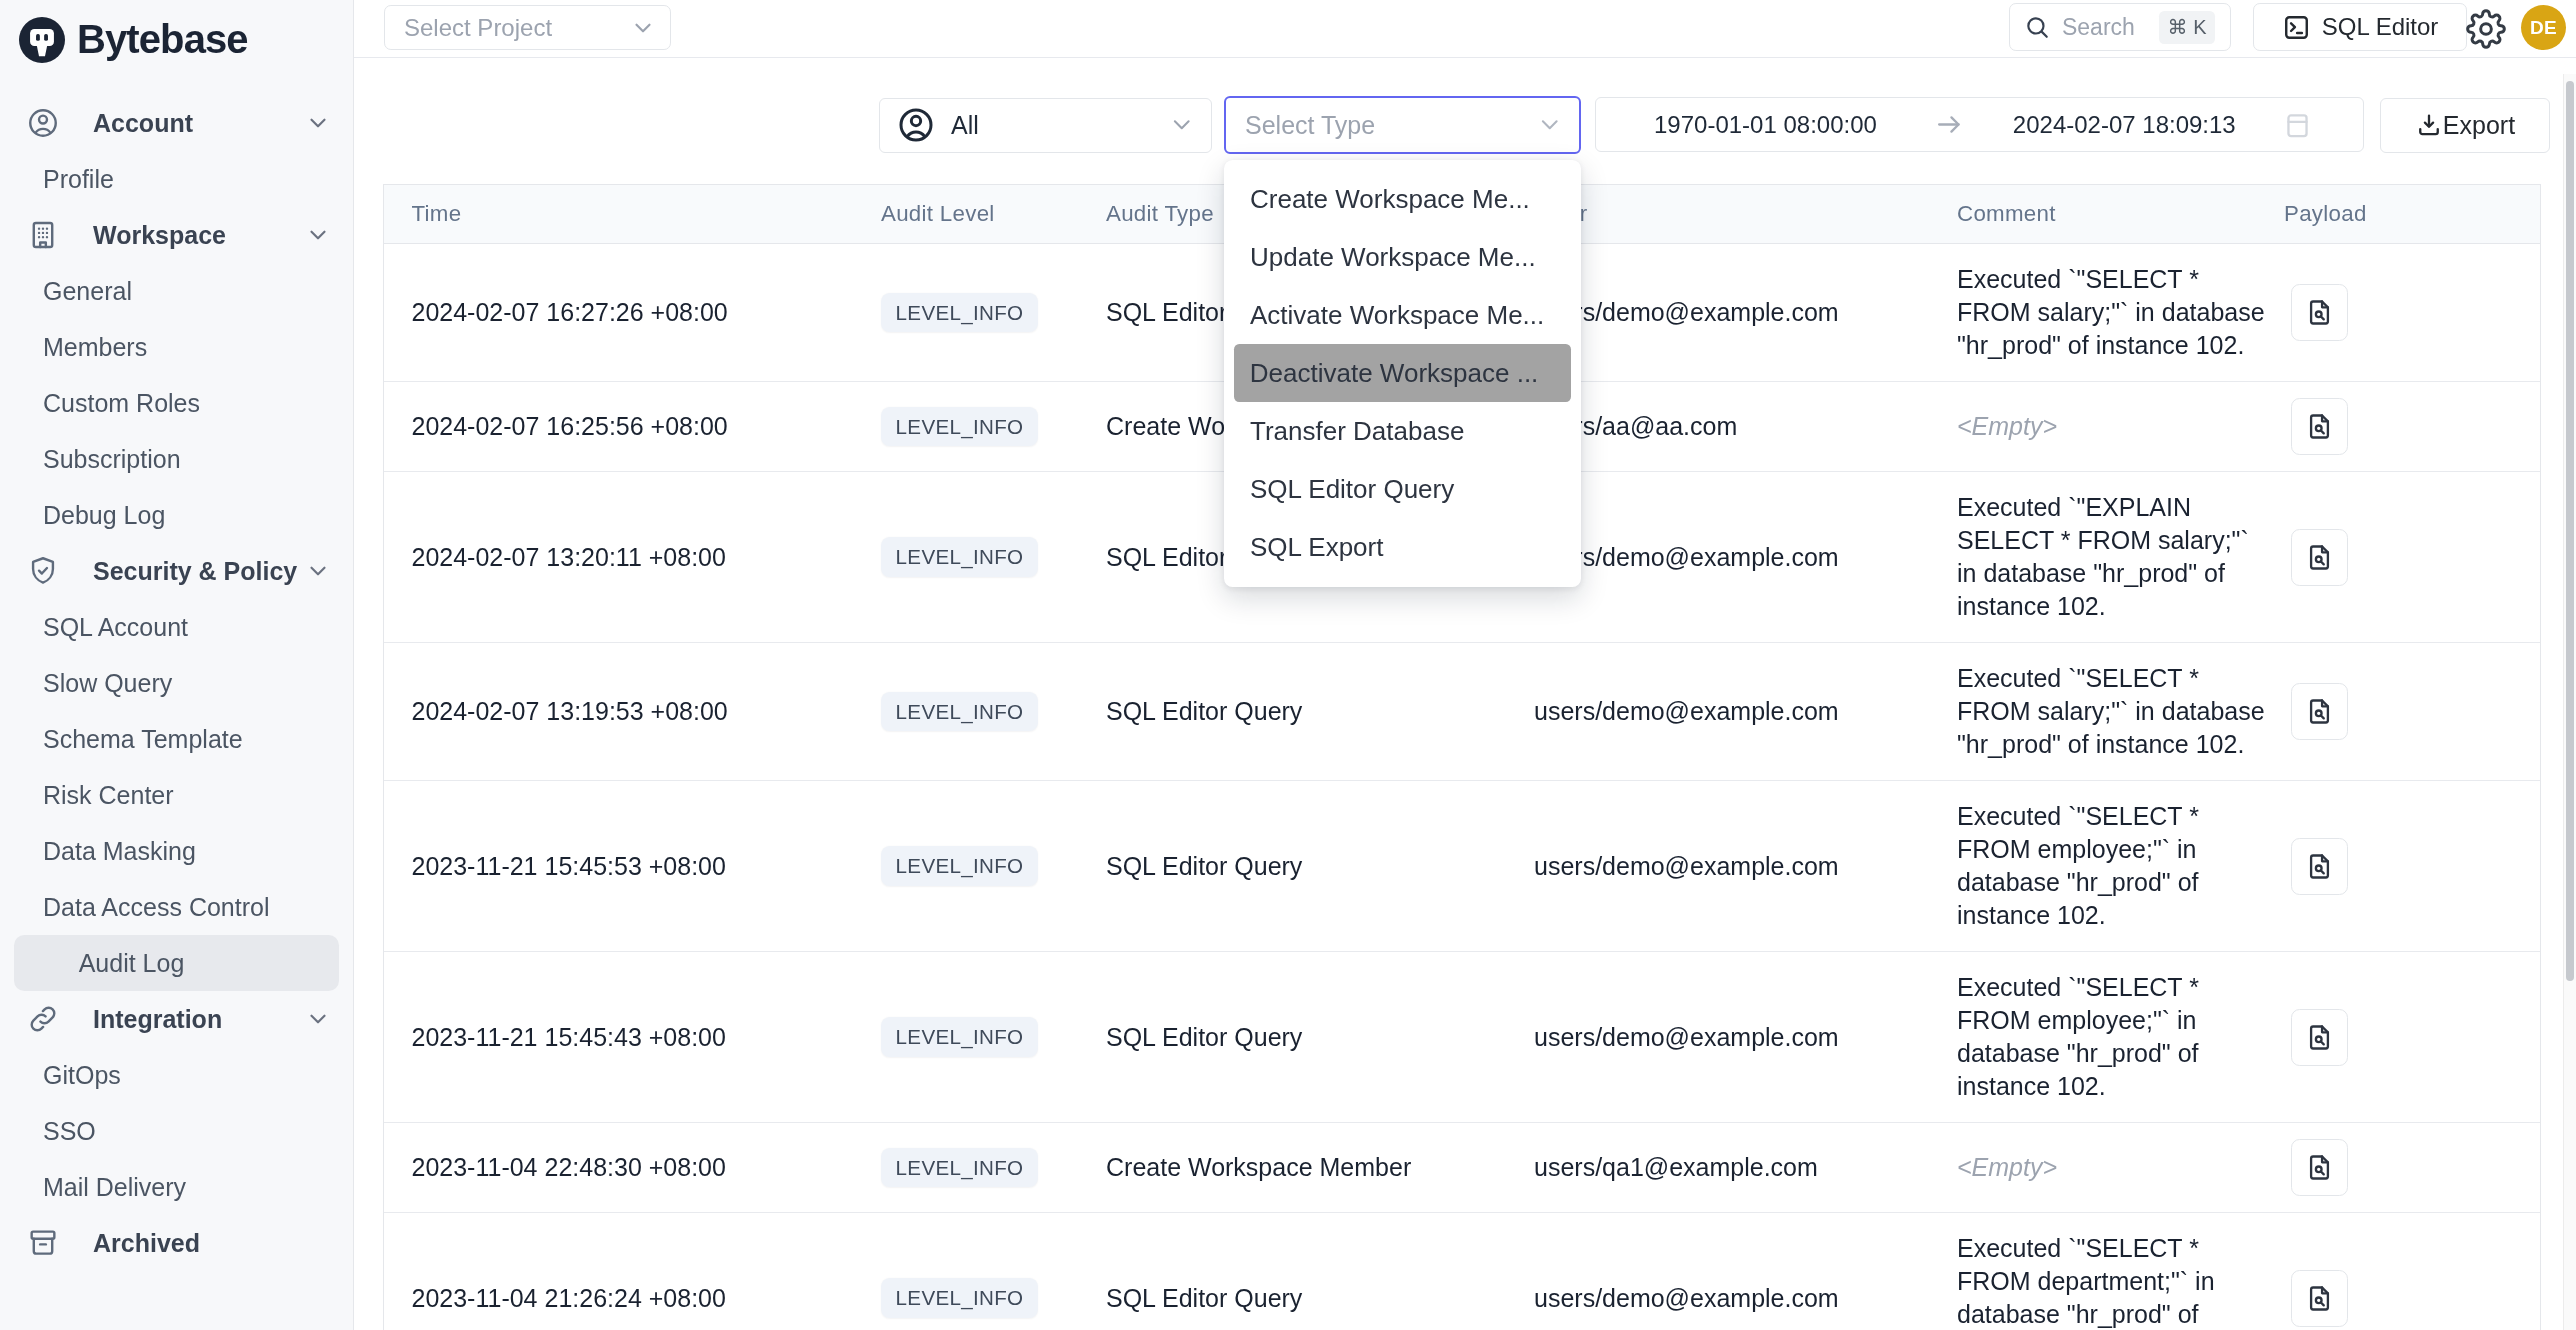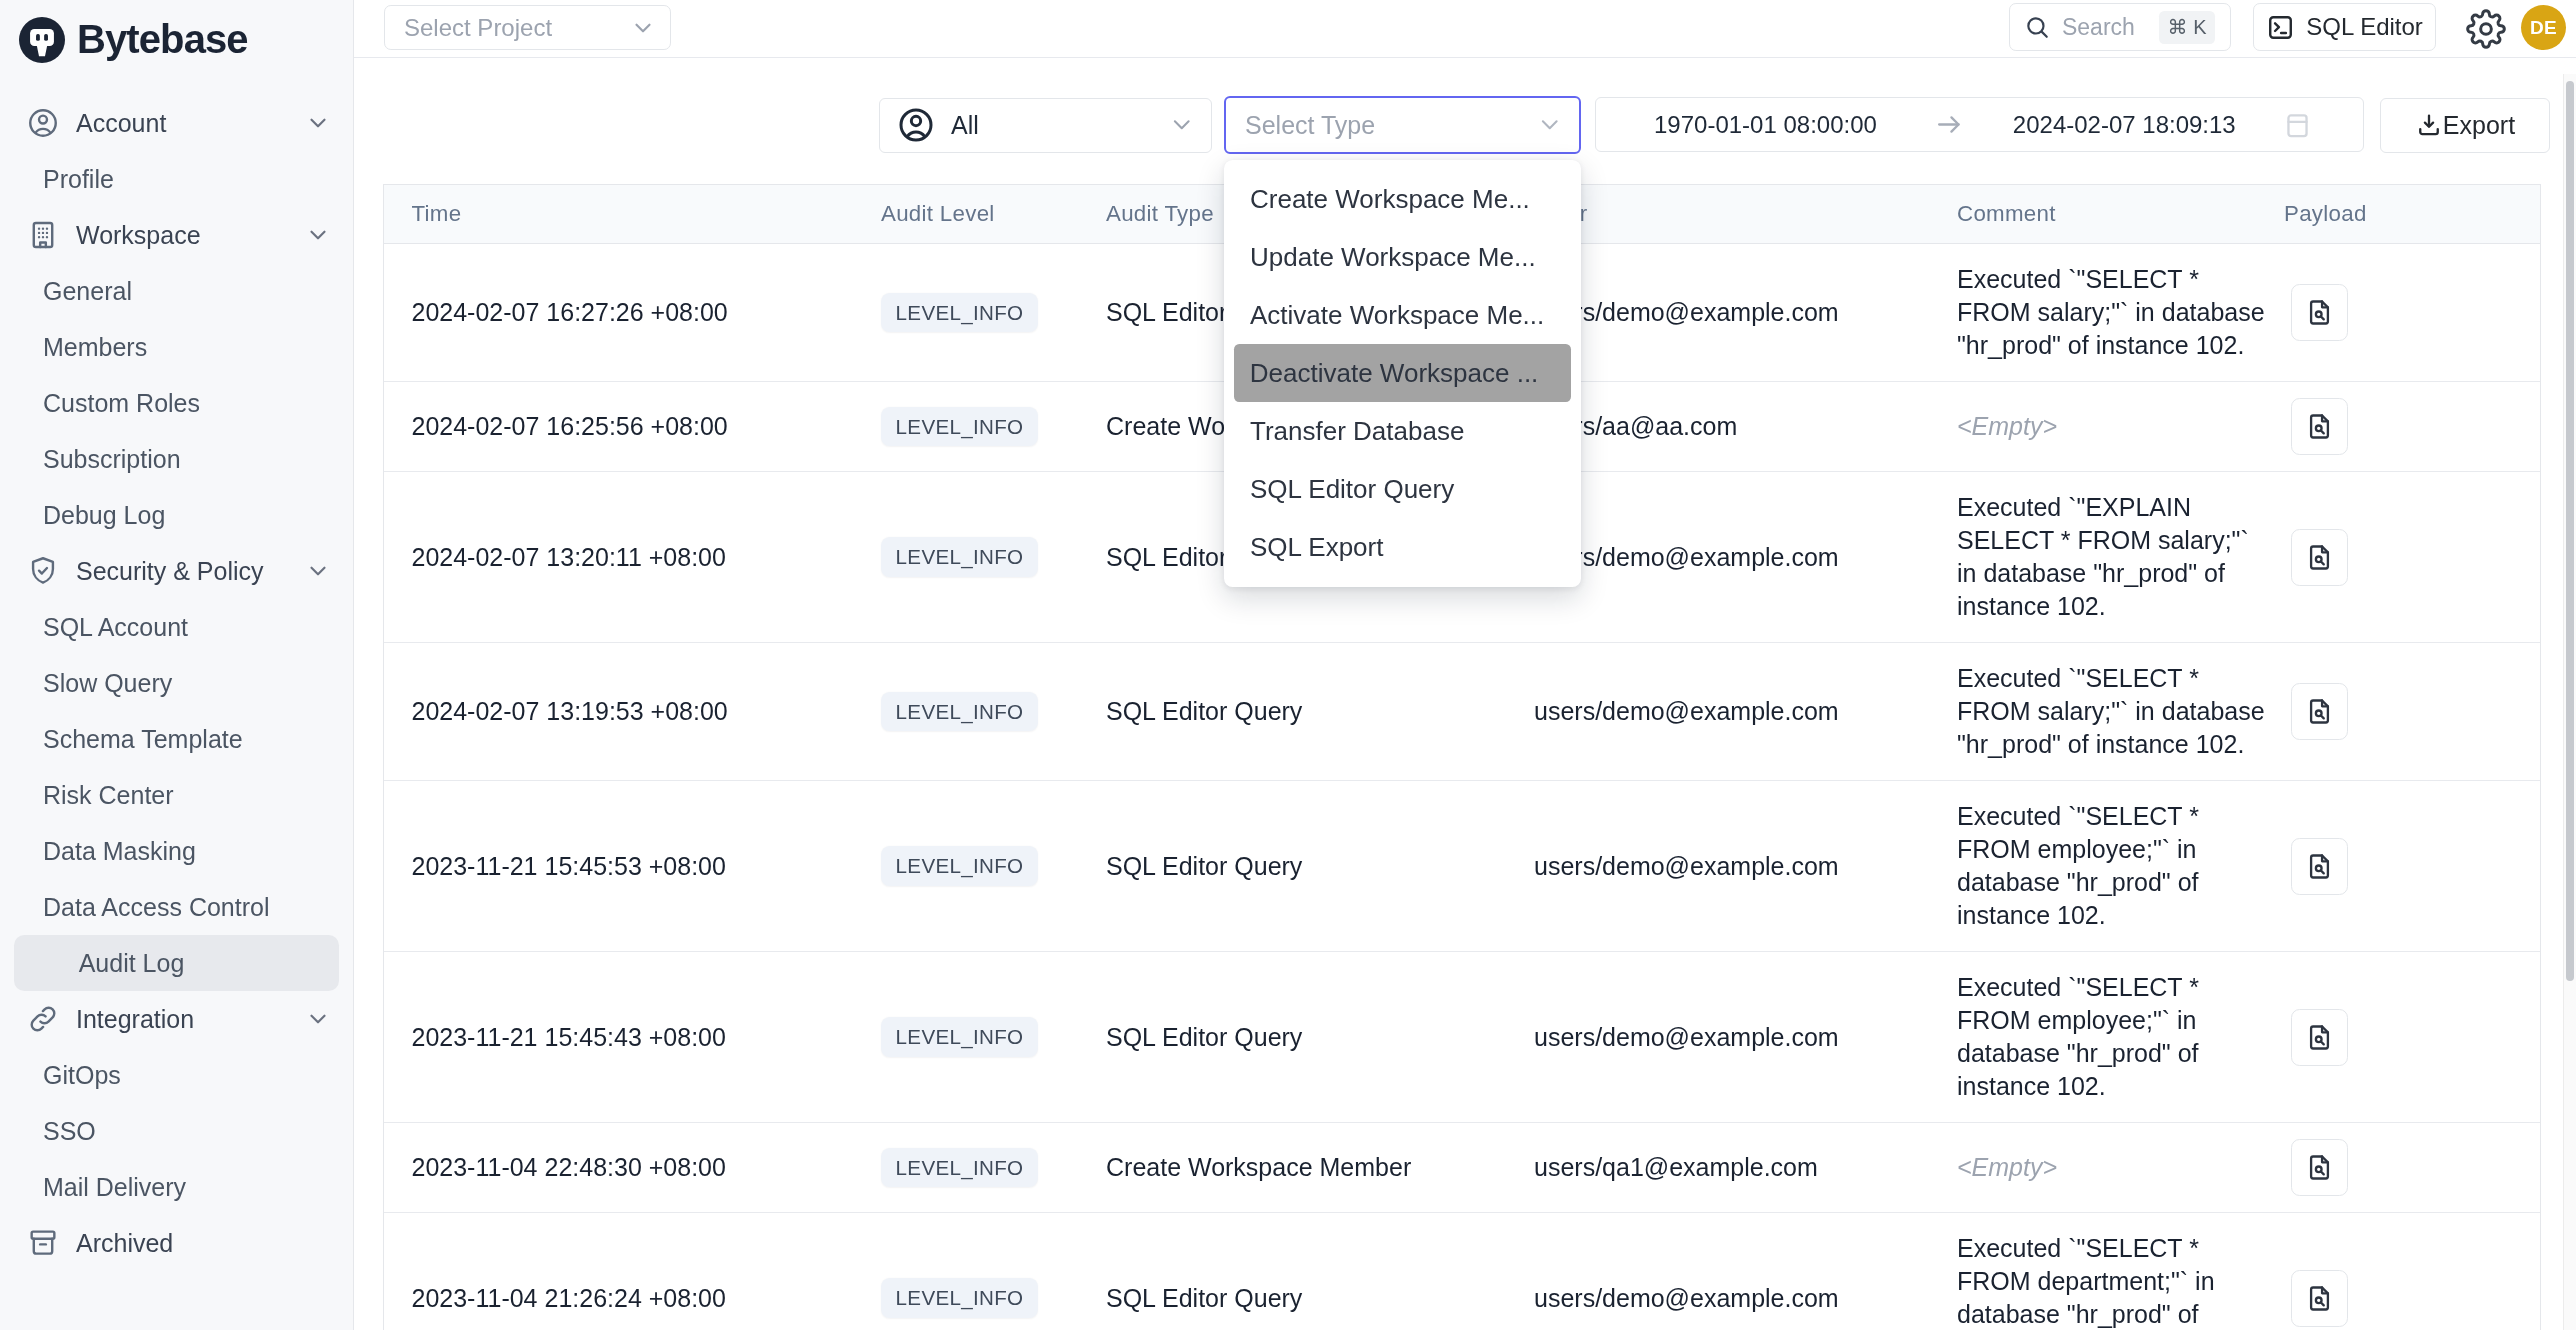--- a/index.html
+++ b/index.html
@@ -9,21 +9,21 @@
   
   .sidebar{position:absolute;left:0;top:0;width:354px;height:1330px;
            background:#f7f8fa;border-right:0.9px solid #e5e7eb;box-sizing:border-box;}
   .logo{display:flex;align-items:center;height:79px;padding-left:19px;}
   .logo-mark{width:46px;height:46px;flex:0 0 46px;}
   .logo-word{margin-left:12px;font-size:40px;font-weight:800;letter-spacing:-0.9px;color:#1b2434;}
   .nav{position:absolute;top:95px;left:0;right:0;}
   .nav-row{display:flex;align-items:center;height:56px;cursor:pointer;box-sizing:border-box;}
   .nav-ic{width:34px;height:34px;margin-left:26px;color:#5f6b7c;flex:0 0 34px;}
   .nav-ic svg{width:34px;height:34px;display:block;}
-  .nav-glabel{margin-left:16px;font-size:25px;font-weight:400;color:#3a4352;flex:1;}
+  .nav-glabel{margin-left:33px;font-size:25px;font-weight:700;color:#3a4352;flex:1;}
   .nav-chev{width:26px;height:26px;margin-right:22.3px;color:#6b7280;}
   .nav-chev svg{width:26px;height:26px;display:block;}
   .nav-item{display:flex;align-items:center;height:56px;padding-left:43px;font-size:25px;
             color:#4b5563;cursor:pointer;box-sizing:border-box;}
   .nav-item.active{background:#e7e9ed;border-radius:10.3px;margin:0 13.7px 0 13.7px;padding-left:65px;}
 
   
   .topbar{position:absolute;left:354px;top:0;right:0;height:57px;background:#fff;
           border-bottom:0.9px solid #e7e9ee;}
   .proj-select{position:absolute;left:30px;top:5.2px;width:287px;height:45px;border:1.3px solid #e3e6ea;
@@ -32,21 +32,21 @@
   .proj-select .chev{width:26px;height:26px;color:#9ca3af;margin-right:13.7px;}
   .chev svg{width:100%;height:100%;display:block;}
   .search-box{position:absolute;left:1655px;top:3.4px;width:222px;height:48px;border:1.3px solid #e3e6ea;
               border-radius:6.9px;display:flex;align-items:center;box-sizing:border-box;background:#fff;cursor:text;}
   .search-ic{width:26px;height:26px;color:#374151;margin-left:13.7px;flex:0 0 26px;}
   .search-ic svg{width:26px;height:26px;display:block;}
   .search-input{border:none;outline:none;background:transparent;width:95px;margin-left:10.3px;
                 font-size:23px;color:#1f2937;font-family:"Liberation Sans",sans-serif;}
   .search-input::placeholder{color:#9ca3af;}
   .kbd{background:#f1f3f5;border-radius:5.2px;font-size:20px;color:#57606a;padding:4.3px 8.6px;margin-right:8.6px;white-space:nowrap;}
-  .sqled-btn{position:absolute;left:1899px;top:3.4px;width:183px;height:48px;border:1.3px solid #e3e6ea;
+  .sqled-btn{position:absolute;left:1899px;top:3.4px;width:214px;height:48px;border:1.3px solid #e3e6ea;
              border-radius:6.9px;display:flex;align-items:center;justify-content:center;gap:11.2px;
              background:#fff;cursor:pointer;box-sizing:border-box;}
   .sqled-ic{width:29px;height:29px;color:#24292f;}
   .sqled-ic svg{width:29px;height:29px;display:block;}
   .sqled-lbl{font-size:24px;color:#24292f;font-weight:500;}
   .gear{position:absolute;left:2112px;top:8.6px;width:40px;height:40px;color:#343b45;cursor:pointer;}
   .gear svg{width:40px;height:40px;display:block;}
   .avatar{position:absolute;left:2167px;top:5.2px;width:45px;height:45px;border-radius:50%;
           background:#d9a514;color:#fff;font-size:19px;font-weight:700;display:flex;
           align-items:center;justify-content:center;cursor:pointer;letter-spacing:0.4px;}

